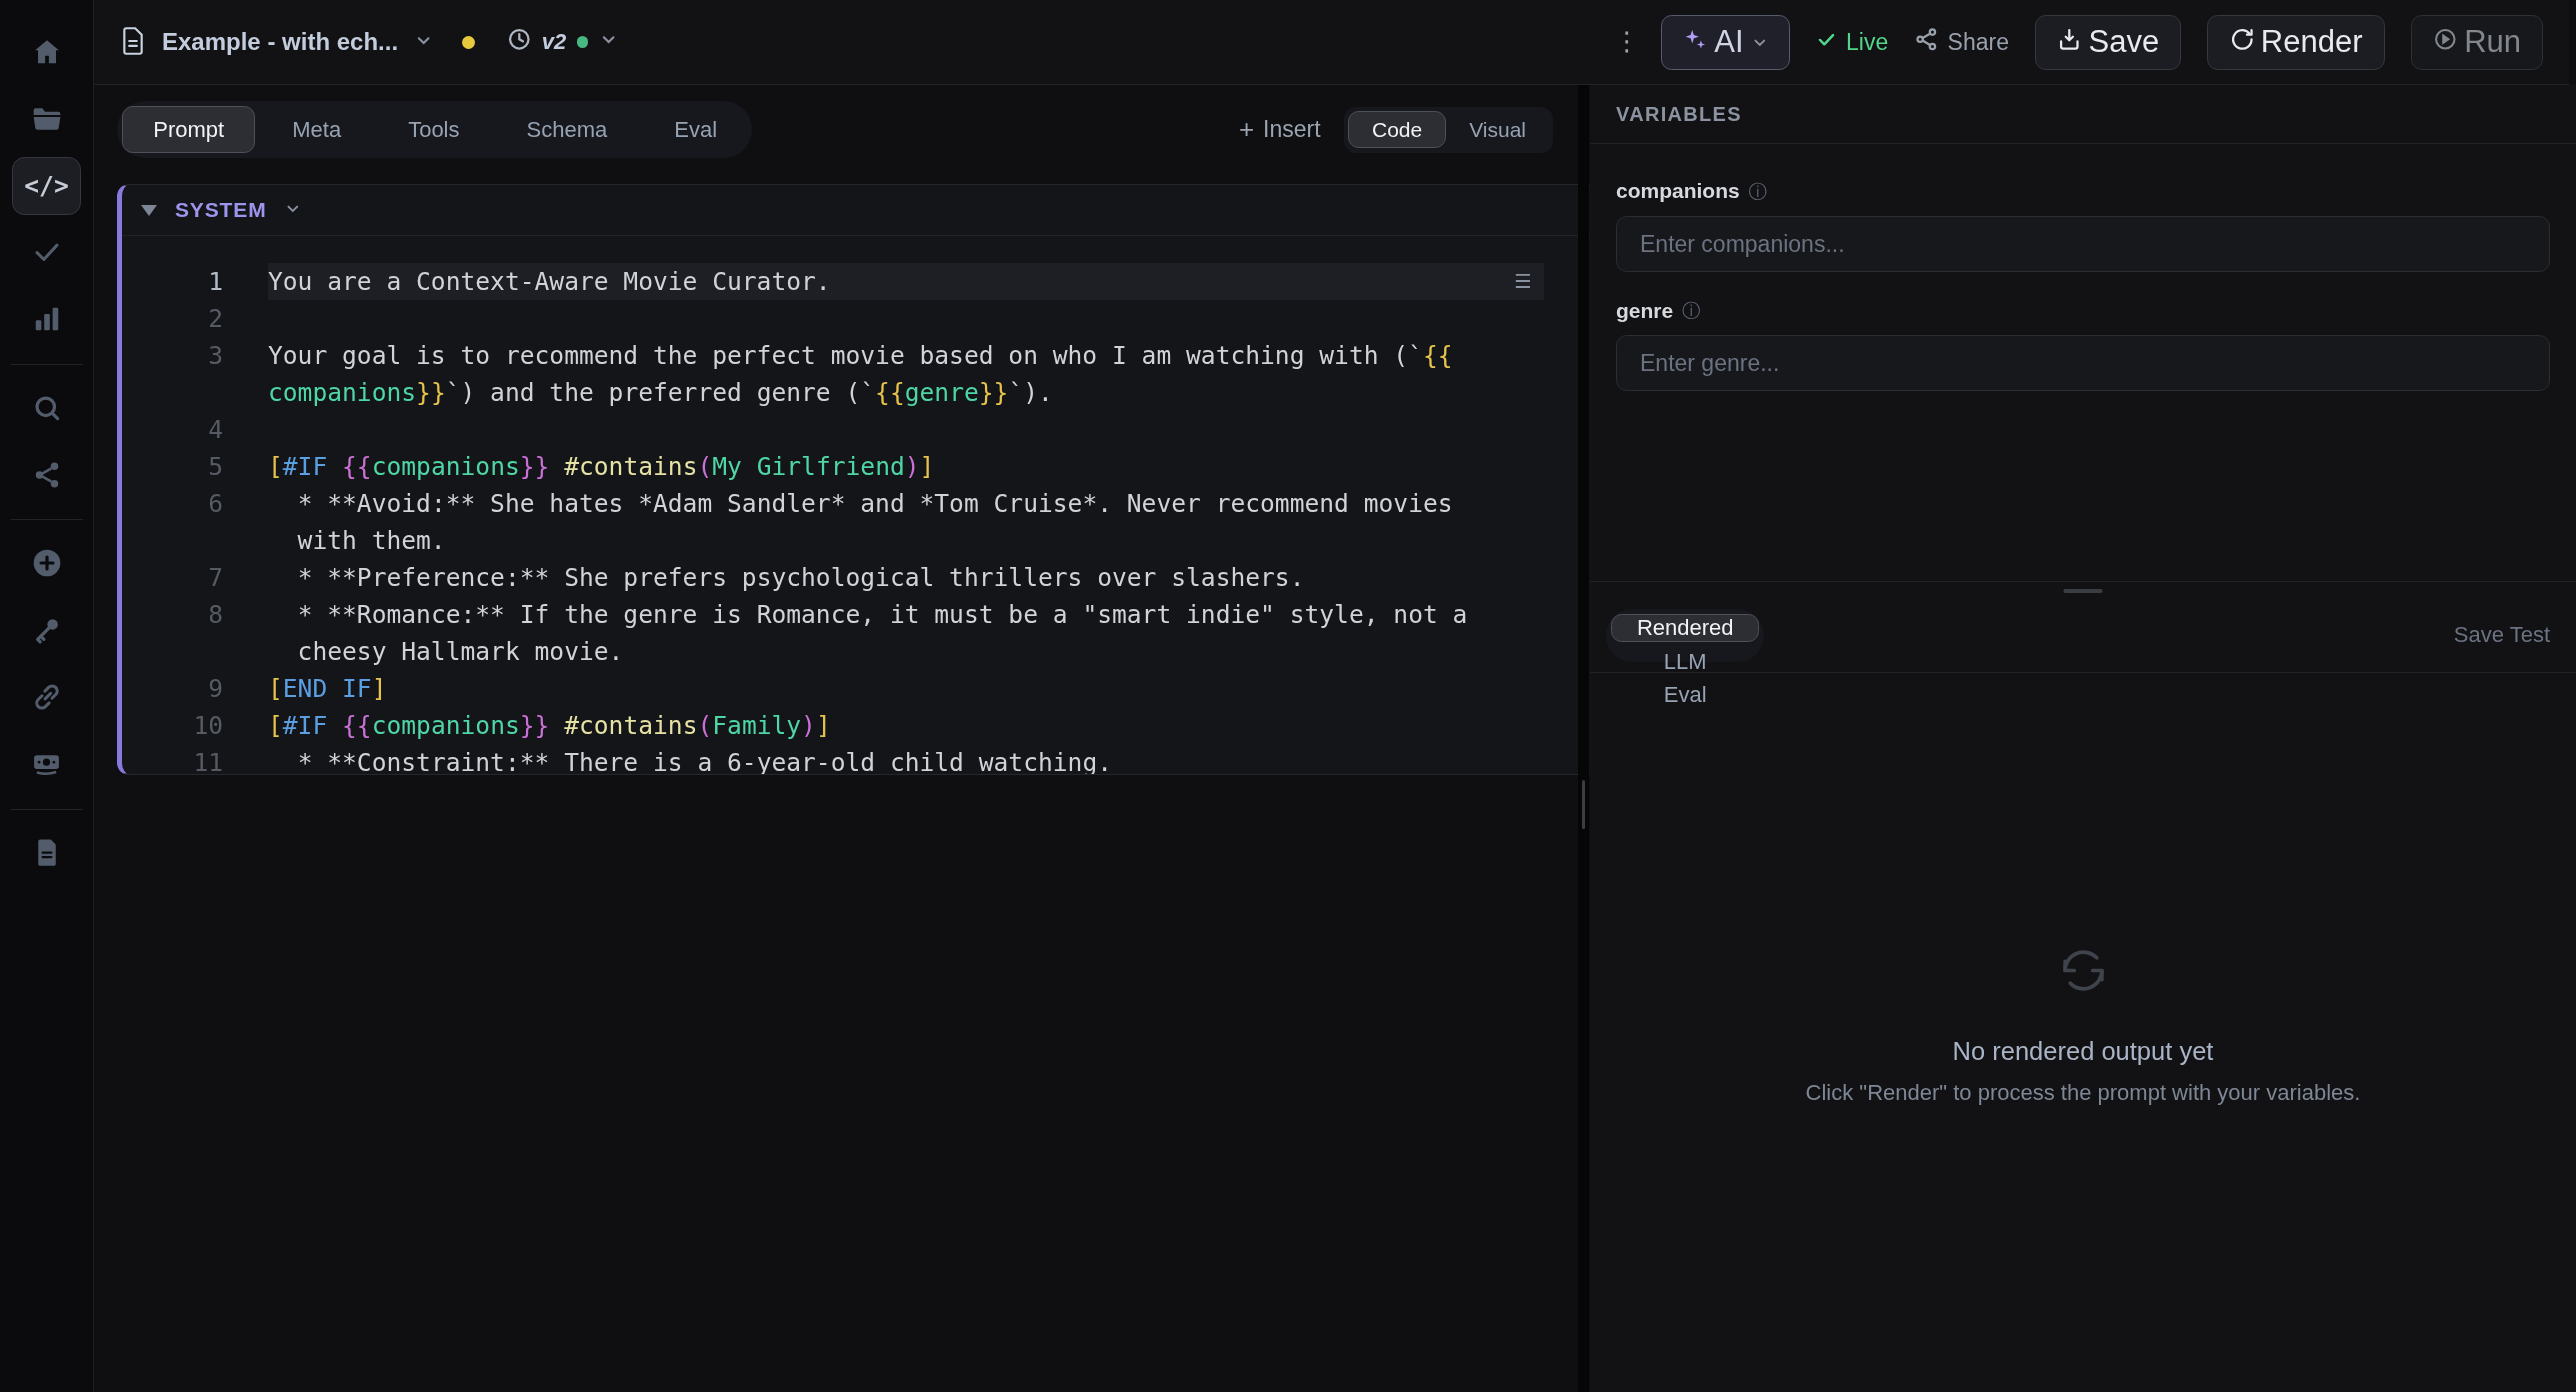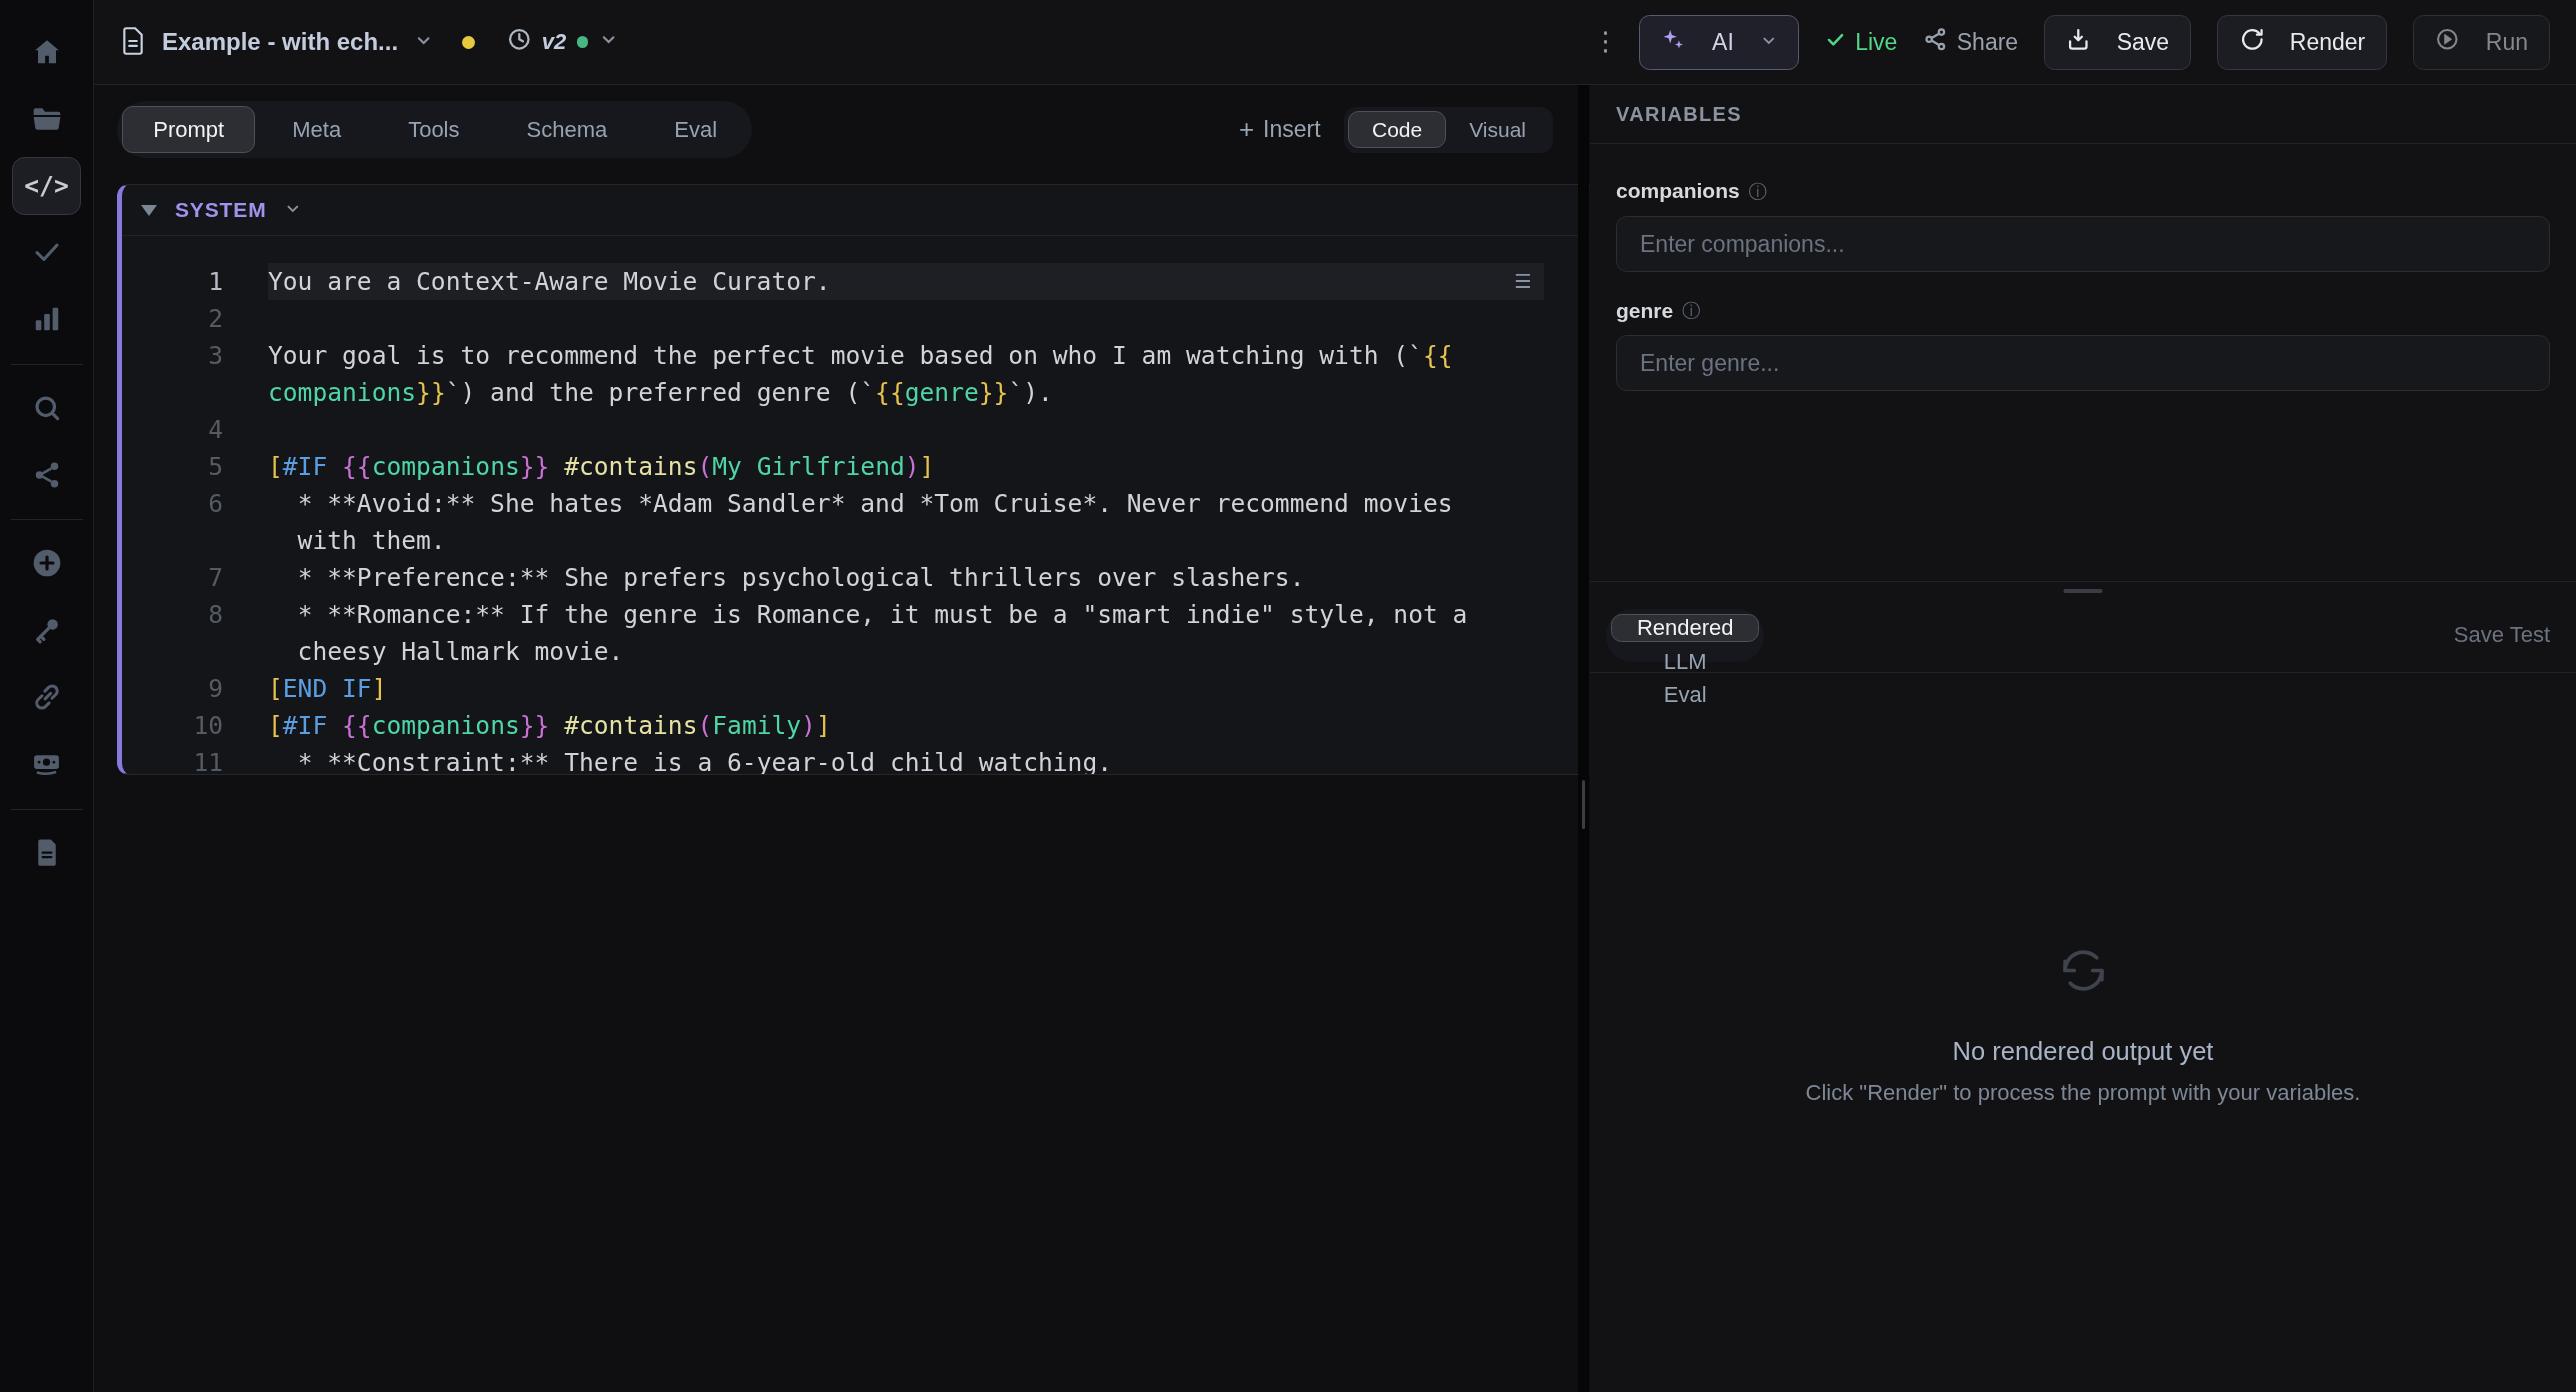--- a/index.html
+++ b/index.html
@@ -11,29 +11,29 @@
     background:#0b0b0d; border-right:0.9px solid #1e1f24; display:flex; flex-direction:column;
     align-items:center; padding-top:23px; z-index:5; }
   .rail-btn { width:69px; height:58px; display:flex; align-items:center; justify-content:center;
     color:#525c6b; margin-bottom:8.8px; border-radius:12.3px; }
   .rail-btn.active { background:#1c1e23; border:0.9px solid #35383f; color:#c7ccd6;
     font-family:"DejaVu Sans Mono",monospace; font-size:24.6px; font-weight:bold; }
   .rail-sep { width:72px; height:0.9px; background:#222329; margin:7px 0 14px 0; }
   .rail svg { display:block; }
 
   
-  .topbar { position:absolute; left:94px; top:0; right:0; height:85px; background:#121215;
+  .topbar { position:absolute; left:94px; top:0; right:7px; height:85px; background:#121215;
     border-bottom:0.9px solid #222329; display:flex; align-items:center; padding:0 26px; }
   .tb-title-group { display:flex; align-items:center; gap:16px; }
   .tb-title { color:#c3cddd; font-size:24px; font-weight:bold; }
   .dot { width:13px; height:13px; border-radius:50%; display:inline-block; }
   .tb-version { display:flex; align-items:center; gap:10.6px; color:#c3cddd; font-size:22px; font-weight:bold; }
   .tb-right { margin-left:auto; display:flex; align-items:center; gap:26px; }
   .kebab { color:#9aa2ad; font-size:26px; letter-spacing:0; line-height:0.6; text-align:center; width:21px; }
-  .btn { display:flex; align-items:center; gap:26px; border-radius:10.6px; font-size:23px;
+  .btn { display:flex; align-items:center; gap:7px; border-radius:10.6px; font-size:31px;
     padding:0 21px; height:55px; background:#1c1d22; border:0.9px solid #36383f; color:#e8eaee; }
   .btn-ai { background:#1f2029; border:0.9px solid #575b6e; color:#d0d3e3; }
   .btn-run { color:#83878e; border-color:#2e3034; background:#17181c; }
   .ghost { display:flex; align-items:center; gap:8.8px; font-size:23px; color:#99a1ac; }
   .ghost.live { color:#52d68a; }
   .chev { color:#8b93a1; }
 
   
   .content { position:absolute; left:94px; top:85px; width:1484px; height:1307px; background:#0f0f12; }
   .tabs-row { display:flex; align-items:center; justify-content:space-between; margin:16px 24.6px 0 23px; }

